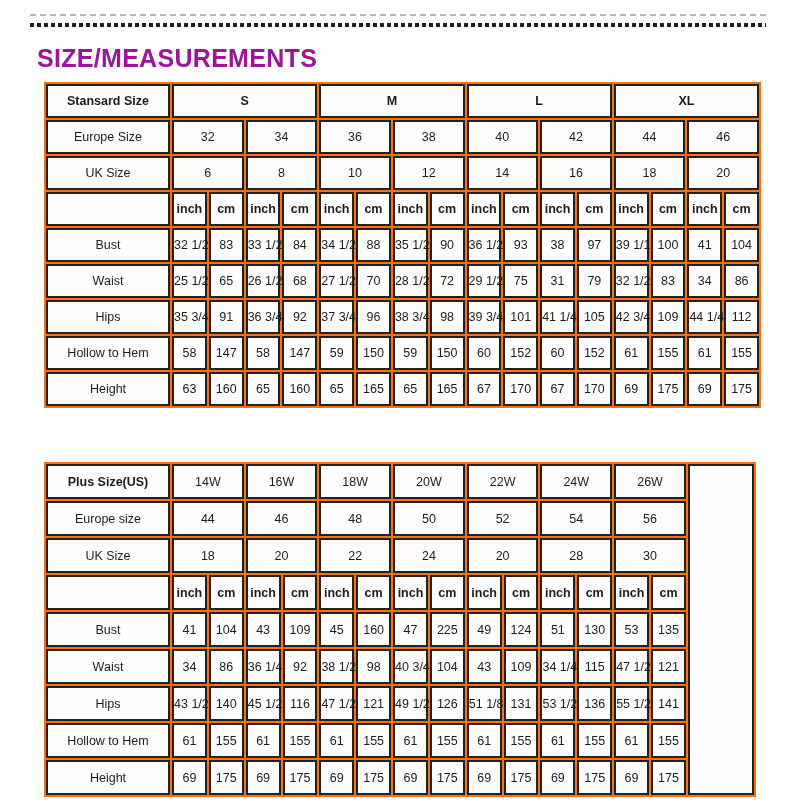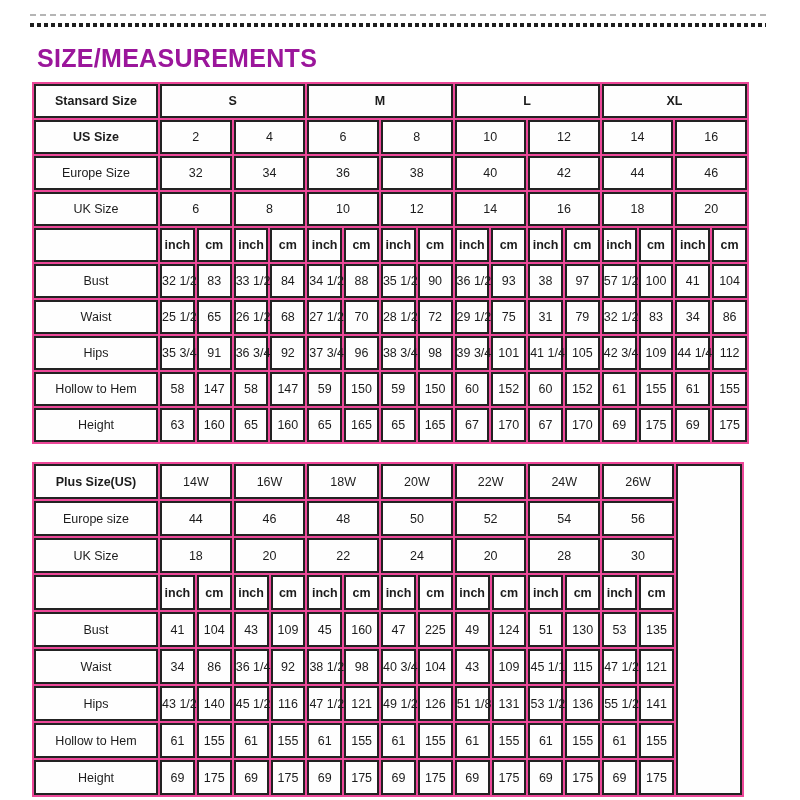--- a/index.html
+++ b/index.html
@@ -28,25 +28,25 @@
   .title {
     position:absolute;
     top:44px; left:37px;
     font-size:25px;
     font-weight:bold;
     letter-spacing:0.3px;
     text-align:center;
   }
   table.szt {
     position:absolute;
-    left:32px;
+    left:44px;
     border-collapse:separate;
     border-spacing:2px;
     table-layout:fixed;
-    background:#ec4899;
+    background:#f97316;
   }
   table.szt td {
     border:2px solid #222222;
     text-align:center;
     vertical-align:middle;
     font-size:12.5px;
     white-space:nowrap;
     padding:0;
     background:#fefefe;
   }
@@ -89,31 +89,20 @@
       </colgroup>
       <tbody>
         <tr>
           <td class="lbl b">Stansard Size</td>
           <td colspan="4" class="b">S</td>
           <td colspan="4" class="b">M</td>
           <td colspan="4" class="b">L</td>
           <td colspan="4" class="b">XL</td>
         </tr>
         <tr>
-          <td class="lbl b">US Size</td>
-          <td colspan="2">2</td>
-          <td colspan="2">4</td>
-          <td colspan="2">6</td>
-          <td colspan="2">8</td>
-          <td colspan="2">10</td>
-          <td colspan="2">12</td>
-          <td colspan="2">14</td>
-          <td colspan="2">16</td>
-        </tr>
-        <tr>
           <td class="lbl">Europe Size</td>
           <td colspan="2">32</td>
           <td colspan="2">34</td>
           <td colspan="2">36</td>
           <td colspan="2">38</td>
           <td colspan="2">40</td>
           <td colspan="2">42</td>
           <td colspan="2">44</td>
           <td colspan="2">46</td>
         </tr>
@@ -154,21 +143,21 @@
           <td>33 1/2</td>
           <td>84</td>
           <td>34 1/2</td>
           <td>88</td>
           <td>35 1/2</td>
           <td>90</td>
           <td>36 1/2</td>
           <td>93</td>
           <td>38</td>
           <td>97</td>
-          <td>57 1/2</td>
+          <td>39 1/1</td>
           <td>100</td>
           <td>41</td>
           <td>104</td>
         </tr>
         <tr>
           <td class="lbl">Waist</td>
           <td>25 1/2</td>
           <td>65</td>
           <td>26 1/2</td>
           <td>68</td>
@@ -334,21 +323,21 @@
           <td>34</td>
           <td>86</td>
           <td>36 1/4</td>
           <td>92</td>
           <td>38 1/2</td>
           <td>98</td>
           <td>40 3/4</td>
           <td>104</td>
           <td>43</td>
           <td>109</td>
-          <td>45 1/1</td>
+          <td>34 1/4</td>
           <td>115</td>
           <td>47 1/2</td>
           <td>121</td>
         </tr>
         <tr>
           <td class="lbl">Hips</td>
           <td>43 1/2</td>
           <td>140</td>
           <td>45 1/2</td>
           <td>116</td>

